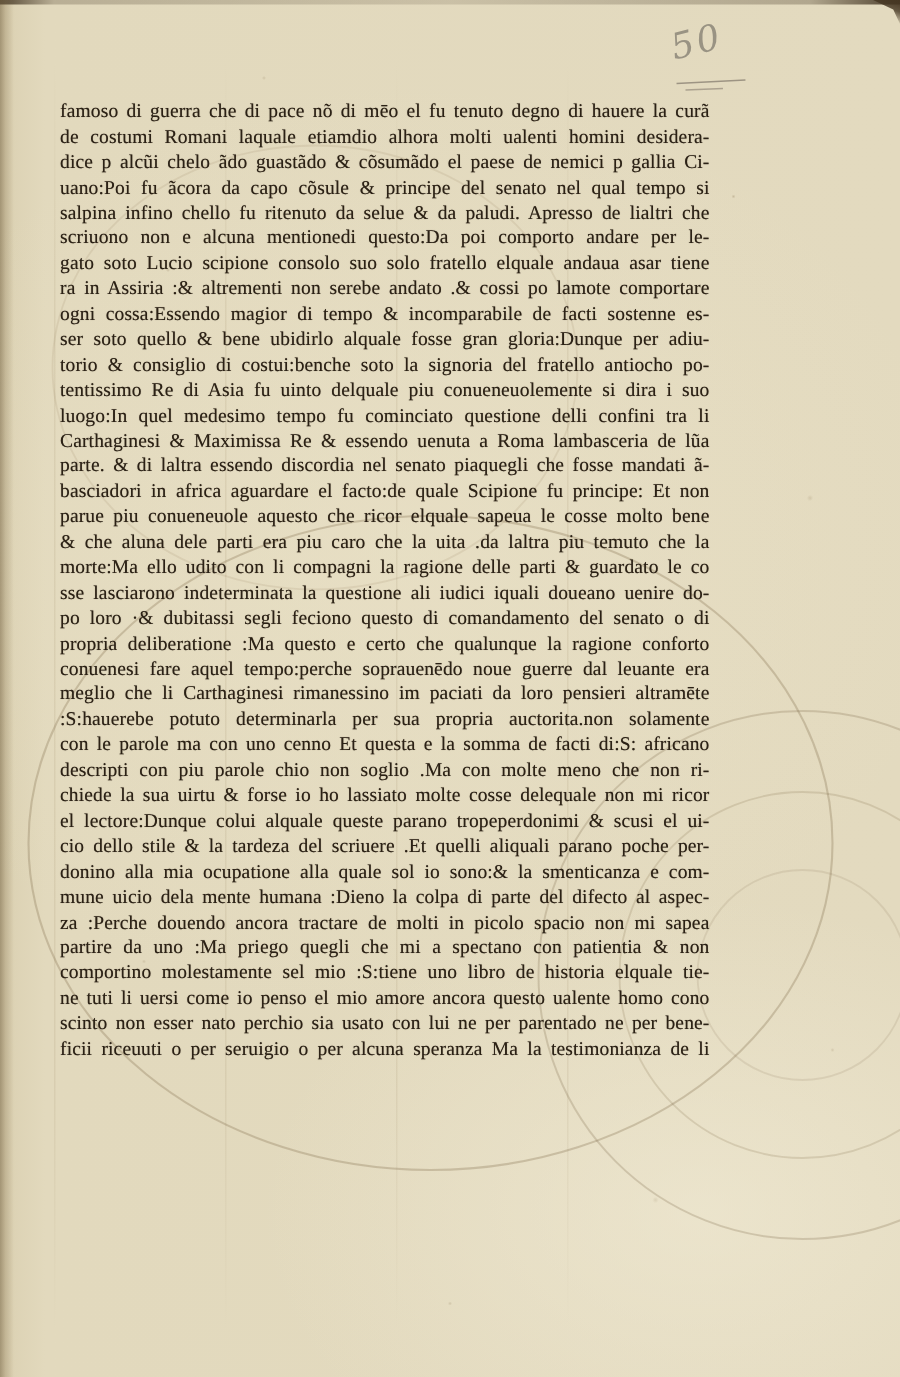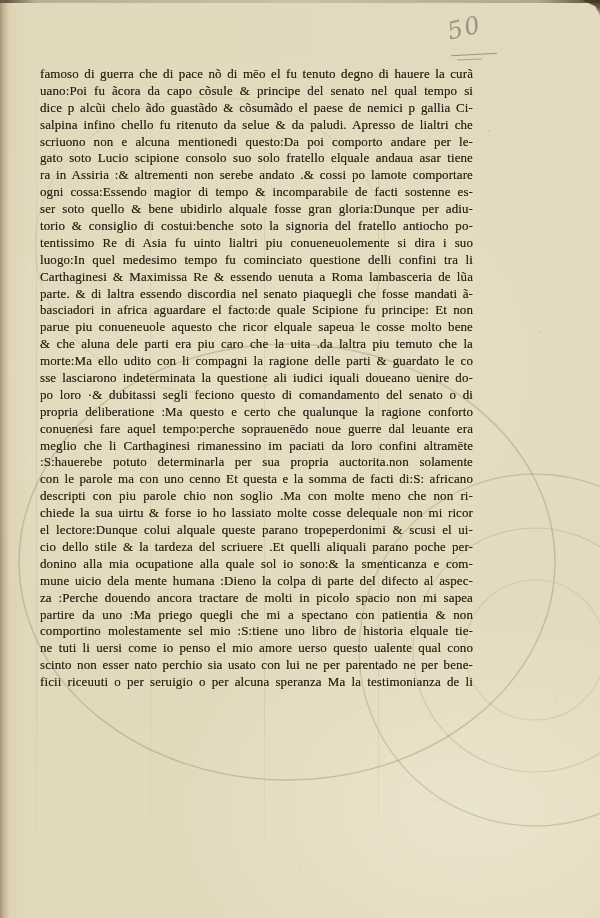--- a/index.html
+++ b/index.html
@@ -91,51 +91,52 @@
     <circle cx="535" cy="650" r="70" fill="none" stroke="rgba(128,108,76,0.14)" stroke-width="1.2"></circle>
     <ellipse cx="210" cy="245" rx="175" ry="148" fill="none" stroke="rgba(128,108,76,0.12)" stroke-width="1.2"></ellipse>
   </svg>
 
   <div class="folio">50</div>
   <div class="pencil-dash d1"></div>
   <div class="pencil-dash d2"></div>
 
   <div class="text-block">
       <div class="line">famoso di guerra che di pace nõ di mēo el fu tenuto degno di hauere la curã</div>
+      <div class="line">de costumi Romani laquale etiamdio alhora molti ualenti homini desidera-</div>
+      <div class="line">dice p alcũi chelo ãdo guastãdo &amp; cõsumãdo el paese de nemici p gallia Ci-</div>
       <div class="line">uano:Poi fu ãcora da capo cõsule &amp; principe del senato nel qual tempo si</div>
-      <div class="line">dice p alcũi chelo ãdo guastãdo &amp; cõsumãdo el paese de nemici p gallia Ci-</div>
       <div class="line">salpina infino chello fu ritenuto da selue &amp; da paludi. Apresso de lialtri che</div>
       <div class="line">scriuono non e alcuna mentionedi questo:Da poi comporto andare per le-</div>
       <div class="line">gato soto Lucio scipione consolo suo solo fratello elquale andaua asar tiene</div>
       <div class="line">ra in Assiria :&amp; altrementi non serebe andato .&amp; cossi po lamote comportare</div>
       <div class="line">ogni cossa:Essendo magior di tempo &amp; incomparabile de facti sostenne es-</div>
       <div class="line">ser soto quello &amp; bene ubidirlo alquale fosse gran gloria:Dunque per adiu-</div>
       <div class="line">torio &amp; consiglio di costui:benche soto la signoria del fratello antiocho po-</div>
-      <div class="line">tentissimo Re di Asia fu uinto lialtri piu conueneuolemente si dira i suo</div>
+      <div class="line">tentissimo Re di Asia fu uinto delquale piu conueneuolemente si dira i suo</div>
       <div class="line">luogo:In quel medesimo tempo fu cominciato questione delli confini tra li</div>
       <div class="line">Carthaginesi &amp; Maximissa Re &amp; essendo uenuta a Roma lambasceria de lũa</div>
       <div class="line">parte. &amp; di laltra essendo discordia nel senato piaquegli che fosse mandati ã-</div>
       <div class="line">basciadori in africa aguardare el facto:de quale Scipione fu principe: Et non</div>
       <div class="line">parue piu conueneuole aquesto che ricor elquale sapeua le cosse molto bene</div>
       <div class="line">&amp; che aluna dele parti era piu caro che la uita .da laltra piu temuto che la</div>
       <div class="line">morte:Ma ello udito con li compagni la ragione delle parti &amp; guardato le co</div>
       <div class="line">sse lasciarono indeterminata la questione ali iudici iquali doueano uenire do-</div>
       <div class="line">po loro ·&amp; dubitassi segli feciono questo di comandamento del senato o di</div>
       <div class="line">propria deliberatione :Ma questo e certo che qualunque la ragione conforto</div>
       <div class="line">conuenesi fare aquel tempo:perche soprauenēdo noue guerre dal leuante era</div>
-      <div class="line">meglio che li Carthaginesi rimanessino im paciati da loro confini altramēte</div>
+      <div class="line">meglio che li Carthaginesi rimanessino im paciati da loro pensieri altramēte</div>
       <div class="line">:S:hauerebe potuto determinarla per sua propria auctorita.non solamente</div>
       <div class="line">con le parole ma con uno cenno Et questa e la somma de facti di:S: africano</div>
       <div class="line">descripti con piu parole chio non soglio .Ma con molte meno che non ri-</div>
       <div class="line">chiede la sua uirtu &amp; forse io ho lassiato molte cosse delequale non mi ricor</div>
       <div class="line">el lectore:Dunque colui alquale queste parano tropeperdonimi &amp; scusi el ui-</div>
       <div class="line">cio dello stile &amp; la tardeza del scriuere .Et quelli aliquali parano poche per-</div>
       <div class="line">donino alla mia ocupatione alla quale sol io sono:&amp; la smenticanza e com-</div>
       <div class="line">mune uicio dela mente humana :Dieno la colpa di parte del difecto al aspec-</div>
       <div class="line">za :Perche douendo ancora tractare de molti in picolo spacio non mi sapea</div>
       <div class="line">partire da uno :Ma priego quegli che mi a spectano con patientia &amp; non</div>
       <div class="line">comportino molestamente sel mio :S:tiene uno libro de historia elquale tie-</div>
-      <div class="line">ne tuti li uersi come io penso el mio amore uerso questo ualente qual cono</div>
+      <div class="line">ne tuti li uersi come io penso el mio amore ancora questo ualente homo cono</div>
       <div class="line">scinto non esser nato perchio sia usato con lui ne per parentado ne per bene-</div>
       <div class="line">ficii riceuuti o per seruigio o per alcuna speranza Ma la testimonianza de li</div>
     </div>
 
 </div>
 
 </body></html>

